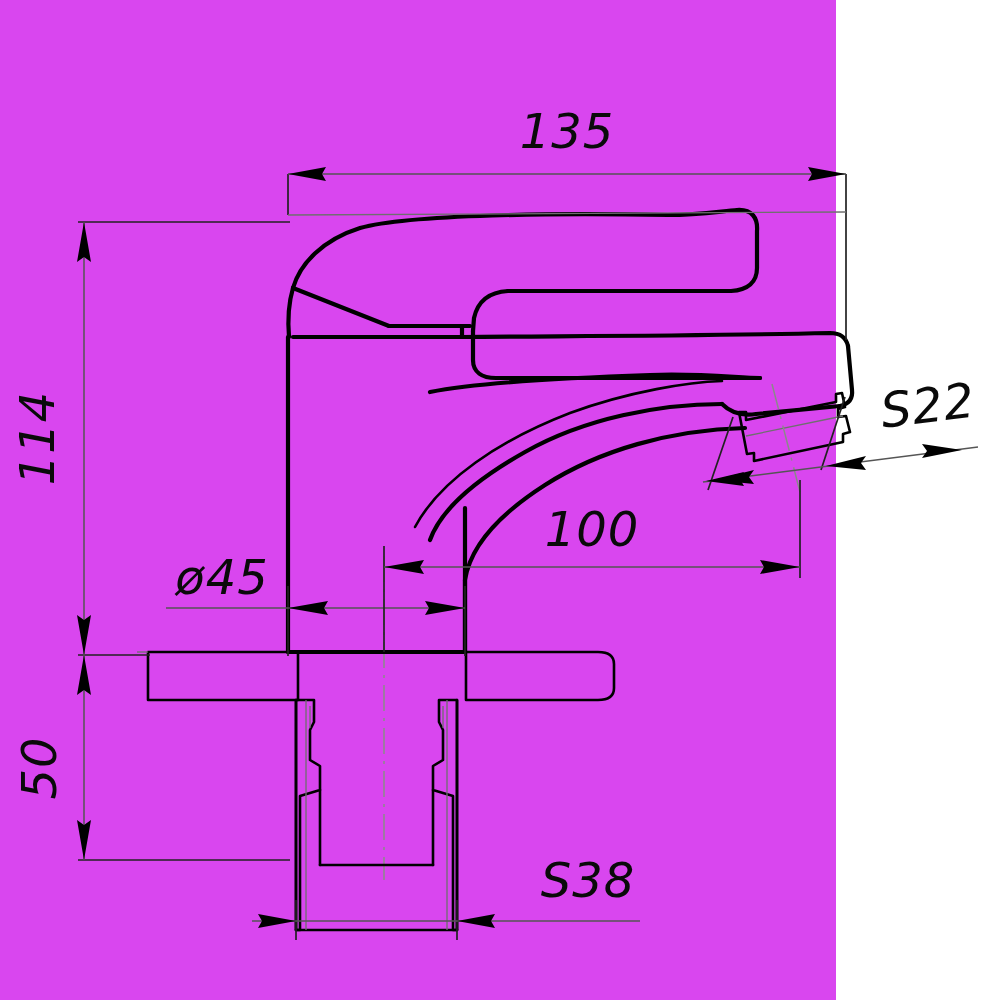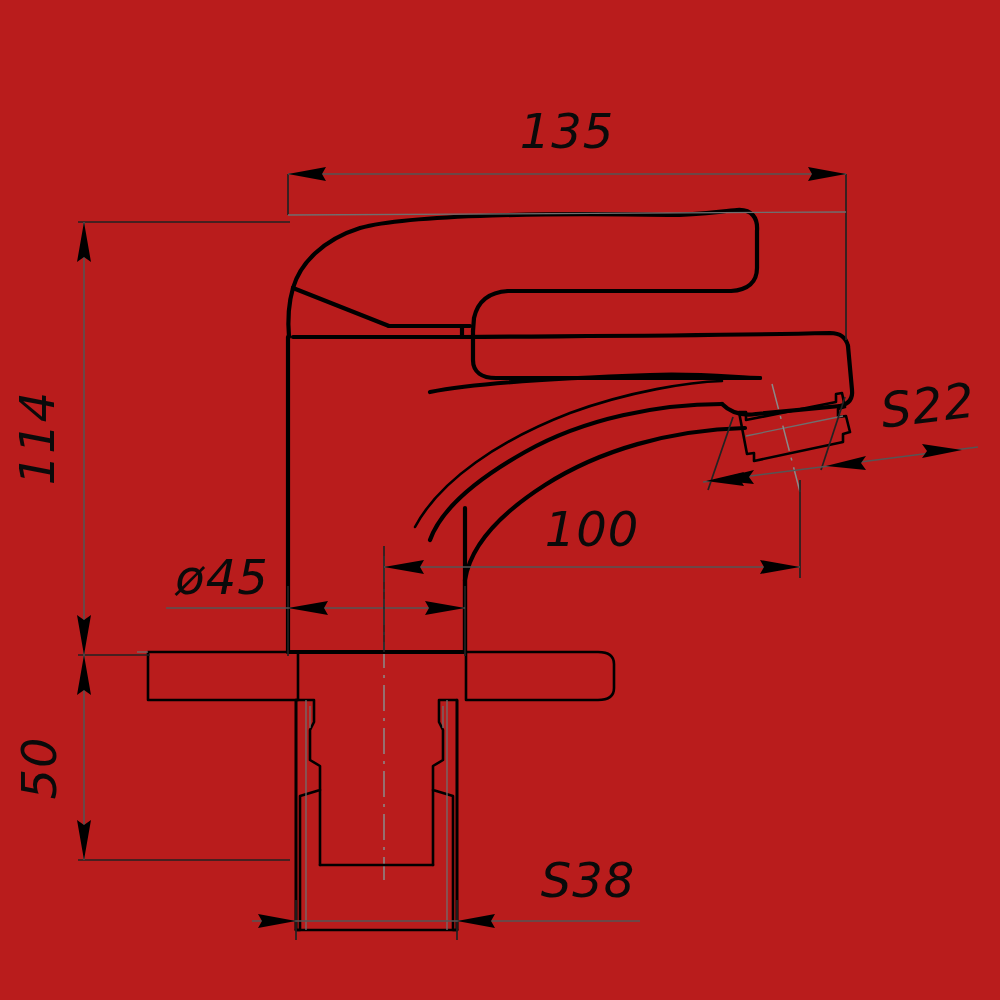--- a/index.html
+++ b/index.html
@@ -8,23 +8,23 @@
     background: #ffffff;
   }
   body {
     width: 1000px;
     height: 1000px;
     overflow: hidden;
     font-family: "DejaVu Sans", sans-serif;
   }
   #drawing-root {
     position: relative;
-    width: 1000px;
+    width: 836px;
     height: 1000px;
-    background: #b91c1c;
+    background: #d946ef;
   }
   svg#tech-drawing {
     display: block;
     width: 1000px;
     height: 1000px;
   }
   .outline {
     fill: none;
     stroke: #000000;
     stroke-width: 4.2;

